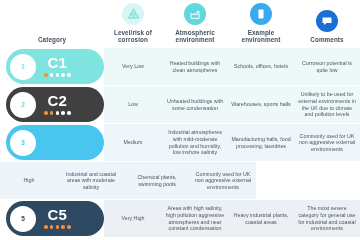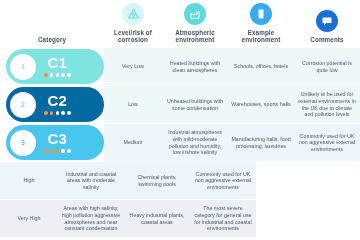--- a/index.html
+++ b/index.html
@@ -221,21 +221,21 @@
         </div>
         <div class="txt-cell c-example" style="background: rgb(239, 248, 248);">
           <span>Schools, offices, hotels</span>
         </div>
         <div class="txt-cell c-comments" style="background: rgb(239, 248, 248);">
           <span>Corrosion potential is quite low</span>
         </div>
       </div>
       <div class="row">
         <div class="cat-cell">
-          <div class="pill" style="background: #0369a1;">
+          <div class="pill" style="background: #404040;">
             <div class="pill-num" style="color: rgb(93, 219, 221);">2</div>
             <div class="pill-body">
               <div class="pill-code">C2</div>
               <div class="dots">
                 <span class="dot" style="background: rgb(245, 144, 58);"></span>
                 <span class="dot" style="background: rgb(245, 144, 58);"></span>
                 <span class="dot" style="background: rgb(255, 255, 255);"></span>
                 <span class="dot" style="background: rgb(255, 255, 255);"></span>
                 <span class="dot" style="background: rgb(255, 255, 255);"></span>
               </div>
@@ -252,60 +252,65 @@
           <span>Warehouses, sports halls</span>
         </div>
         <div class="txt-cell c-comments" style="background: rgb(239, 248, 249);">
           <span>Unlikely to be used for external environments in the UK due to climate and pollution levels</span>
         </div>
       </div>
       <div class="row">
         <div class="cat-cell">
           <div class="pill" style="background: rgb(72, 198, 239);">
             <div class="pill-num" style="color: rgb(72, 198, 239);">3</div>
+          </div>
+        </div>
+        <div class="txt-cell c-level" style="background: rgb(238, 246, 251);">
+          <span>Medium</span>
+        </div>
+        <div class="txt-cell c-atmos" style="background: rgb(238, 246, 251);">
+          <span>Industrial atmospheres with mild-moderate pollution and humidity, low inshore salinity</span>
+        </div>
+        <div class="txt-cell c-example" style="background: rgb(238, 246, 251);">
+          <span>Manufacturing halls, food processing, laundries</span>
+        </div>
+        <div class="txt-cell c-comments" style="background: rgb(238, 246, 251);">
+          <span>Commonly used for UK non aggressive external environments</span>
+        </div>
+      </div>
+      <div class="row">
+        <div class="txt-cell c-level" style="background: rgb(237, 244, 250);">
+          <span>High</span>
+        </div>
+        <div class="txt-cell c-atmos" style="background: rgb(237, 244, 250);">
+          <span>Industrial and coastal areas with moderate salinity</span>
+        </div>
+        <div class="txt-cell c-example" style="background: rgb(237, 244, 250);">
+          <span>Chemical plants, swimming pools</span>
+        </div>
+        <div class="txt-cell c-comments" style="background: rgb(237, 244, 250);">
+          <span>Commonly used for UK non aggressive external environments</span>
+        </div>
+      </div>
+      <div class="row">
+        <div class="cat-cell">
+          <div class="pill" style="background: rgb(46, 74, 99);">
+            <div class="pill-num" style="color: rgb(46, 74, 99);">5</div>
             <div class="pill-body">
-              <div class="pill-code">C3</div>
+              <div class="pill-code">C5</div>
               <div class="dots">
                 <span class="dot" style="background: rgb(245, 144, 58);"></span>
                 <span class="dot" style="background: rgb(245, 144, 58);"></span>
                 <span class="dot" style="background: rgb(245, 144, 58);"></span>
-                <span class="dot" style="background: rgb(255, 255, 255);"></span>
-                <span class="dot" style="background: rgb(255, 255, 255);"></span>
+                <span class="dot" style="background: rgb(245, 144, 58);"></span>
+                <span class="dot" style="background: rgb(245, 144, 58);"></span>
               </div>
             </div>
           </div>
         </div>
-        <div class="txt-cell c-level" style="background: rgb(238, 246, 251);">
-          <span>Medium</span>
-        </div>
-        <div class="txt-cell c-atmos" style="background: rgb(238, 246, 251);">
-          <span>Industrial atmospheres with mild-moderate pollution and humidity, low inshore salinity</span>
-        </div>
-        <div class="txt-cell c-example" style="background: rgb(238, 246, 251);">
-          <span>Manufacturing halls, food processing, laundries</span>
-        </div>
-        <div class="txt-cell c-comments" style="background: rgb(238, 246, 251);">
-          <span>Commonly used for UK non aggressive external environments</span>
-        </div>
-      </div>
-      <div class="row">
-        <div class="txt-cell c-level" style="background: rgb(237, 244, 250);">
-          <span>High</span>
-        </div>
-        <div class="txt-cell c-atmos" style="background: rgb(237, 244, 250);">
-          <span>Industrial and coastal areas with moderate salinity</span>
-        </div>
-        <div class="txt-cell c-example" style="background: rgb(237, 244, 250);">
-          <span>Chemical plants, swimming pools</span>
-        </div>
-        <div class="txt-cell c-comments" style="background: rgb(237, 244, 250);">
-          <span>Commonly used for UK non aggressive external environments</span>
-        </div>
-      </div>
-      <div class="row">
         <div class="txt-cell c-level" style="background: rgb(236, 239, 243);">
           <span>Very High</span>
         </div>
         <div class="txt-cell c-atmos" style="background: rgb(236, 239, 243);">
           <span>Areas with high salinity, high pollution aggressive atmospheres and near constant condensation</span>
         </div>
         <div class="txt-cell c-example" style="background: rgb(236, 239, 243);">
           <span>Heavy industrial plants, coastal areas</span>
         </div>
         <div class="txt-cell c-comments" style="background: rgb(236, 239, 243);">

